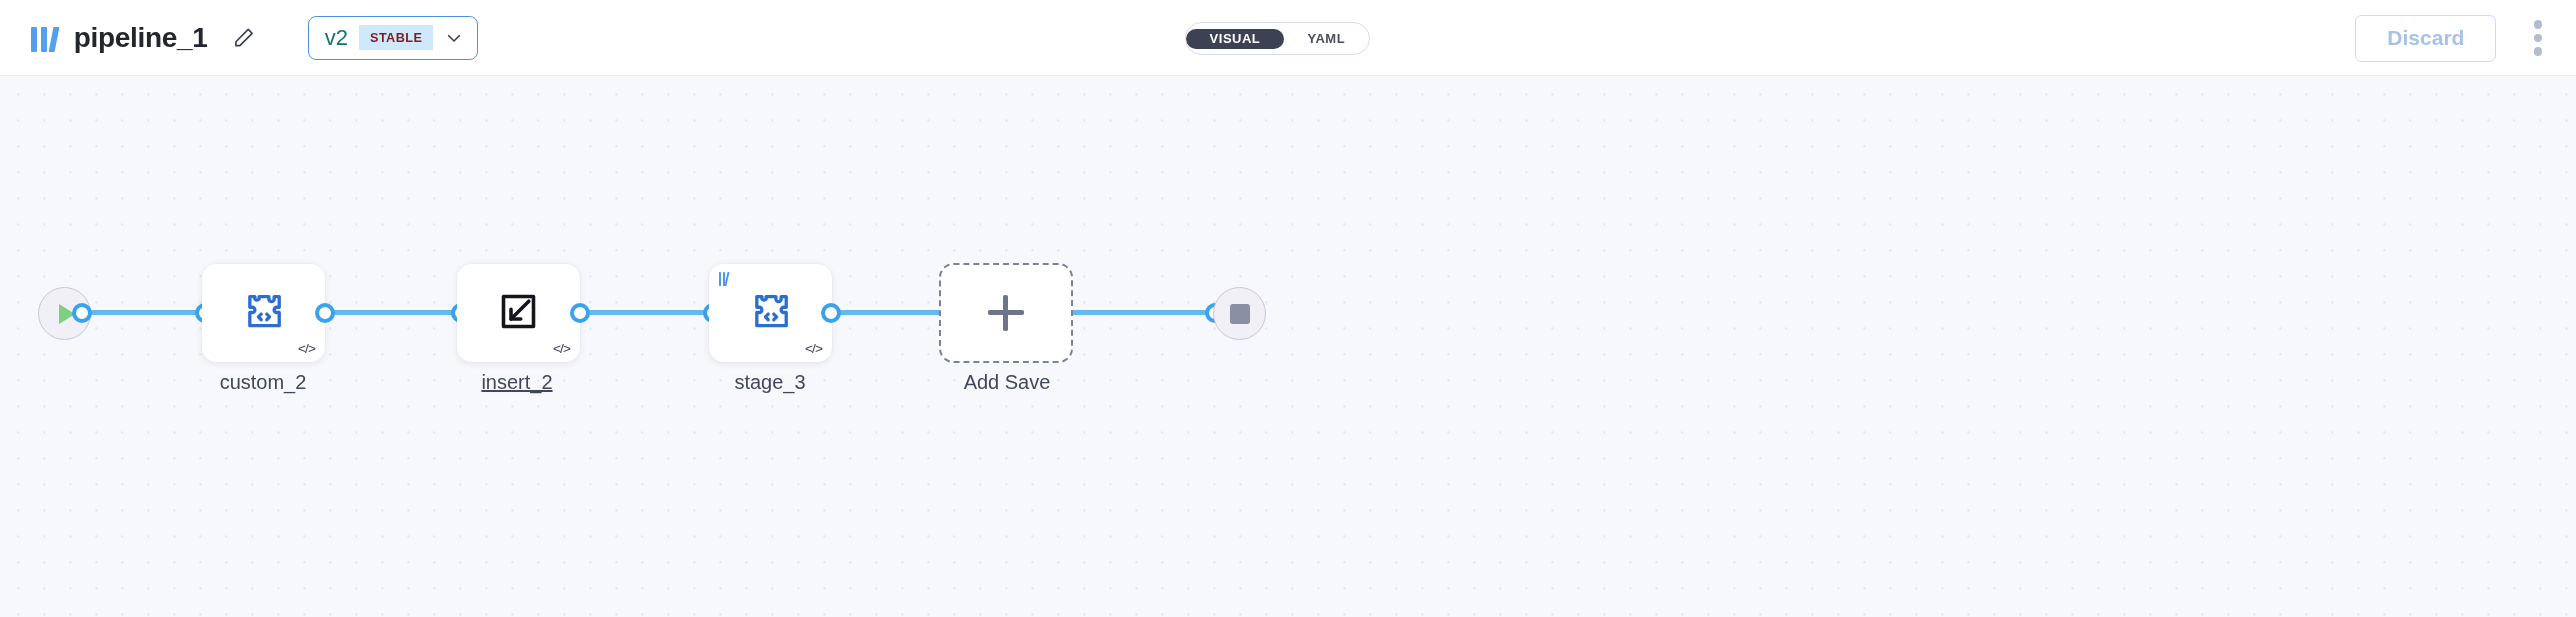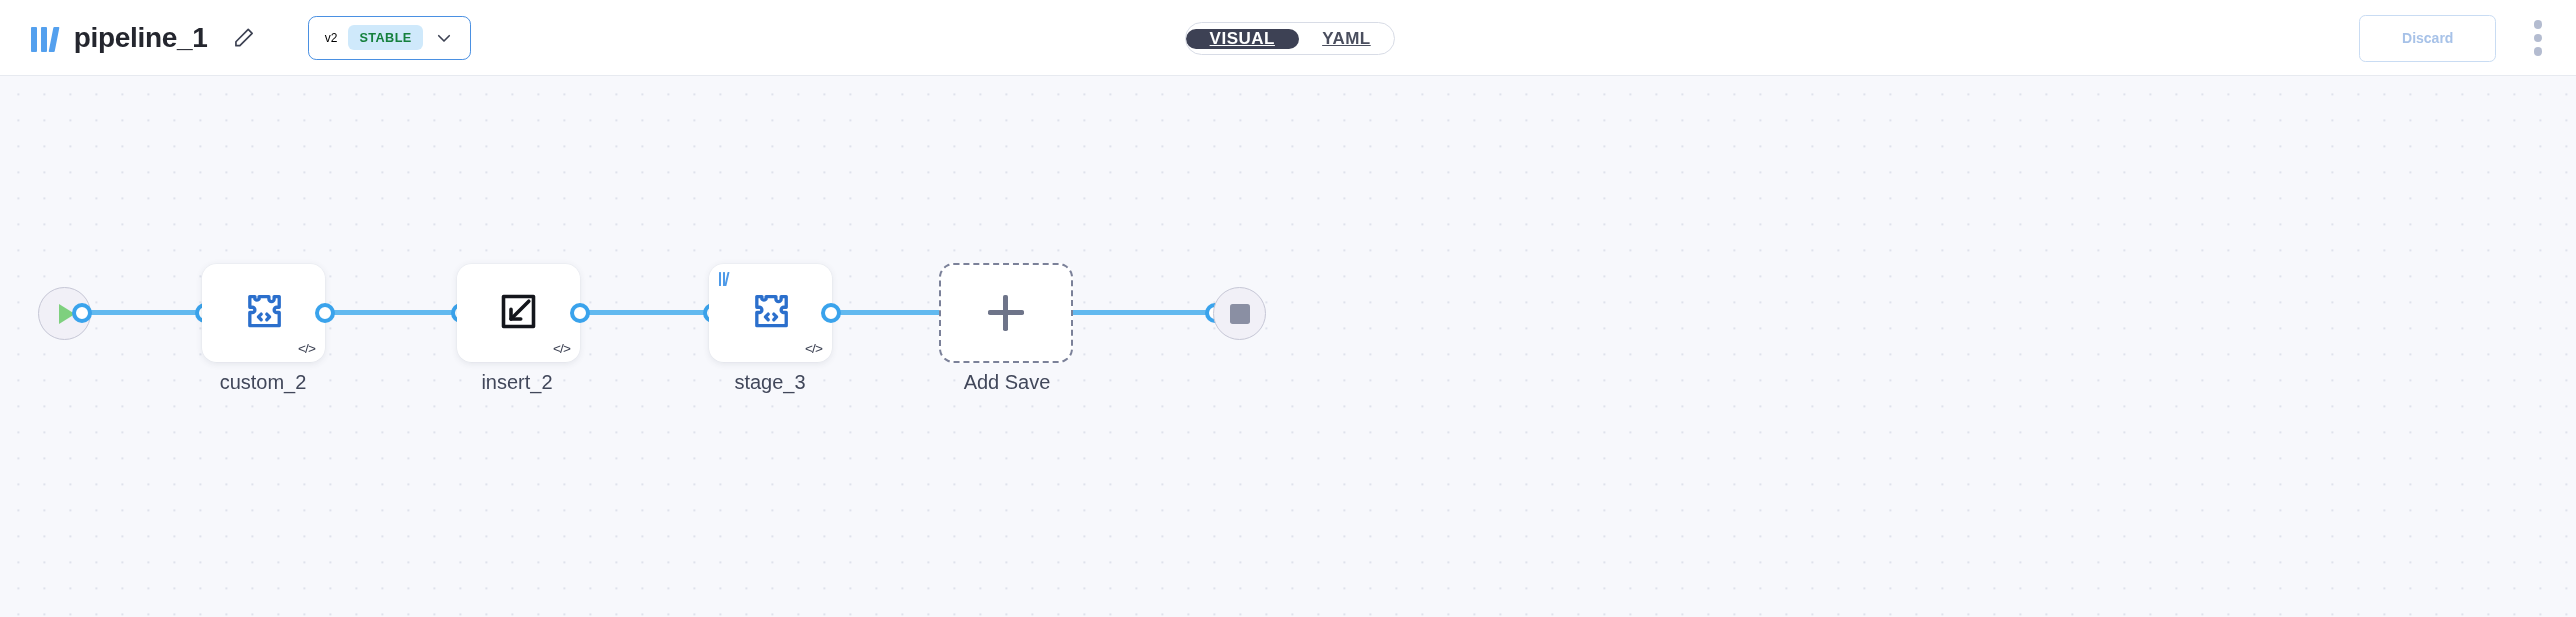--- a/index.html
+++ b/index.html
@@ -45,42 +45,42 @@
   
   .version-pill {
     margin-left:47px;
     height:44px; min-width:163px;
     border:1.3px solid #4a90e2; border-radius:8.2px;
     background:#fff;
     display:flex; align-items:center; gap:11px;
     padding:0 12.7px 0 16.3px;
     cursor:pointer;
   }
-  .version-num { font-size:12px; color:#000000; font-weight:500; }
+  .version-num { font-size:22px; color:#0f766e; font-weight:500; }
   .version-badge {
-    background:#cfe9fb; color:#15803d;
+    background:#cfe9fb; color:#7f1d1d;
     font-size:12.7px; font-weight:bold; letter-spacing:0.4px;
-    padding:5.4px 11px; border-radius:6px;
+    padding:5.4px 11px; border-radius:1px;
   }
   .chev { width:20px; height:20px; display:flex; align-items:center; justify-content:center; }
 
   
   .seg-toggle {
     position:absolute; left:1185px; top:22px;
     display:flex; align-items:center;
     height:33px;
     border:0.9px solid #d8dce6; border-radius:907px;
     background:#ffffff;
     overflow:hidden;
   }
   .seg {
     height:20px; display:flex; align-items:center; justify-content:center;
     padding:0 23.6px;
-    font-size:17px; font-weight:bold; letter-spacing:0.5px;
-    cursor:pointer; border-radius:907px;text-decoration:underline;
+    font-size:13px; font-weight:bold; letter-spacing:0.5px;
+    cursor:pointer; border-radius:907px;
   }
   .seg.active { background:#3d4154; color:#ffffff; }
   .seg.inactive { background:transparent; color:#4a4e5e;text-align:center; }
 
   
   .actions {
     position:absolute; right:20px; top:0; height:76px;
     display:flex; align-items:center; gap:0;
   }
   .save-group { display:flex; align-items:center; margin-right:20px; }
@@ -92,23 +92,23 @@
     display:flex; align-items:center; gap:11px;
     cursor:pointer;
   }
   .btn-save-caret {
     height:47px; width:56px;
     background:#2b6fcc; border:none; border-radius:0 6.4px 6.4px 0;
     display:flex; align-items:center; justify-content:center;
     cursor:pointer;
   }
   .btn-discard {
-    height:47px; padding:0 42px;
+    height:47px; padding:0 31px;
     background:#ffffff; color:#a7c2e8;
-    font-size:14px; font-weight:bold;
+    font-size:21px; font-weight:bold;
     border:0.9px solid #c9dcf3; border-radius:6.4px;
     cursor:pointer;
     margin-right:23.6px;
   }
   .kebab {
     width:36px; height:47px;
     display:flex; flex-direction:column; align-items:center; justify-content:center; gap:5.4px;
     cursor:pointer;
   }
   .kebab span { width:8.2px; height:8.2px; border-radius:50%; background:#b4bcd0; display:block; }
@@ -280,21 +280,21 @@
       <span>
         <svg width="45" height="45" viewBox="0 0 24 24" fill="none" stroke="#14161c" stroke-width="1.9" stroke-linecap="round" stroke-linejoin="round">
           <rect x="4" y="4" width="16" height="16"></rect>
           <path d="M17.5 6.5L8 16"></path>
           <path d="M8 10.8V16h5.2"></path>
         </svg>
       </span>
       <span class="corner-code">&lt;/&gt;</span>
     </div>
     <div class="port" style="left:570px; top:227px;"></div>
-    <div class="node-label" style="left:517px;">insert_2</div>
+    <div class="node-label" style="left:517px;text-decoration:underline;">insert_2</div>
 
     <div class="port" style="left:703px; top:227px;"></div>
     <div class="node" style="left:709px; top:188px;">
       <span class="mini-logo">
         <i></i>
           <i></i>
           <i class="s"></i>
       </span>
       <span>
         <svg width="42" height="42" viewBox="0 0 24 24" fill="none" stroke="#2b6fcc" stroke-width="1.9" stroke-linejoin="round" stroke-linecap="round">

